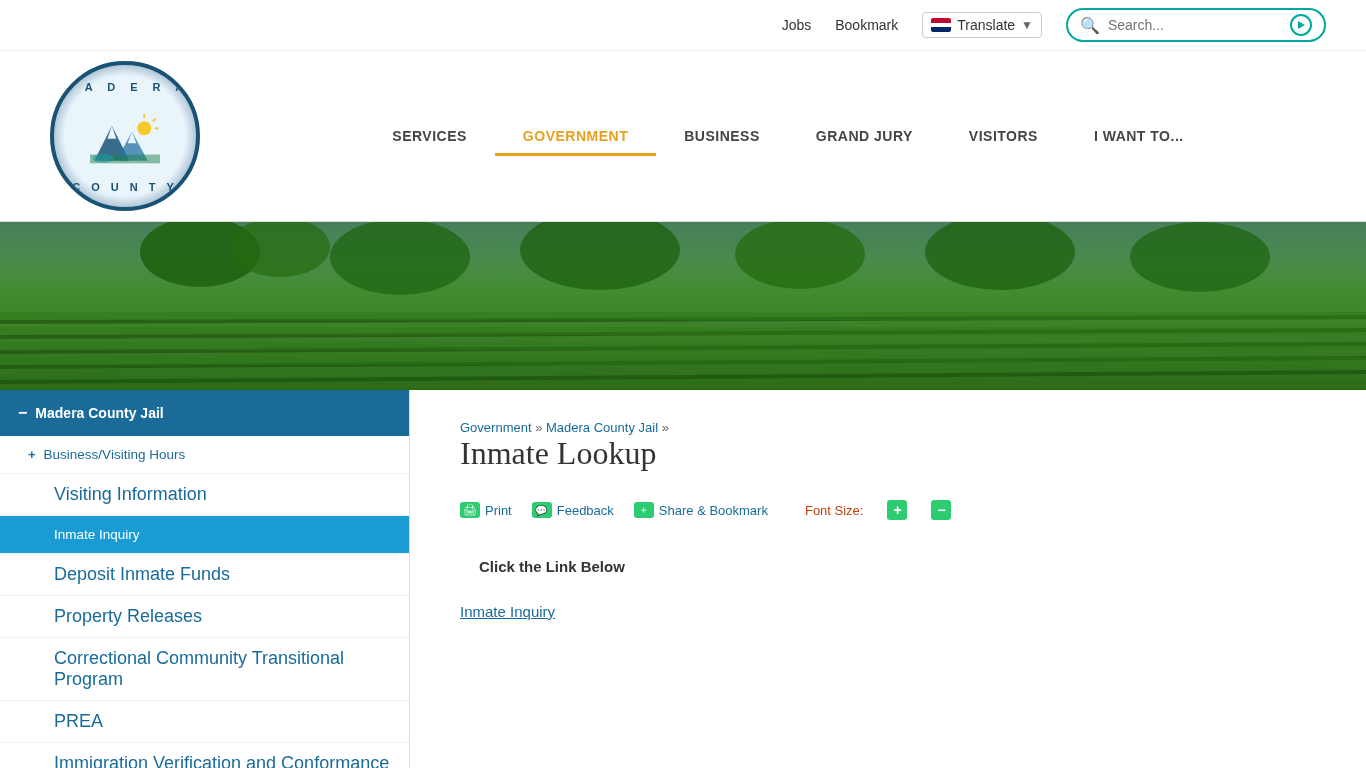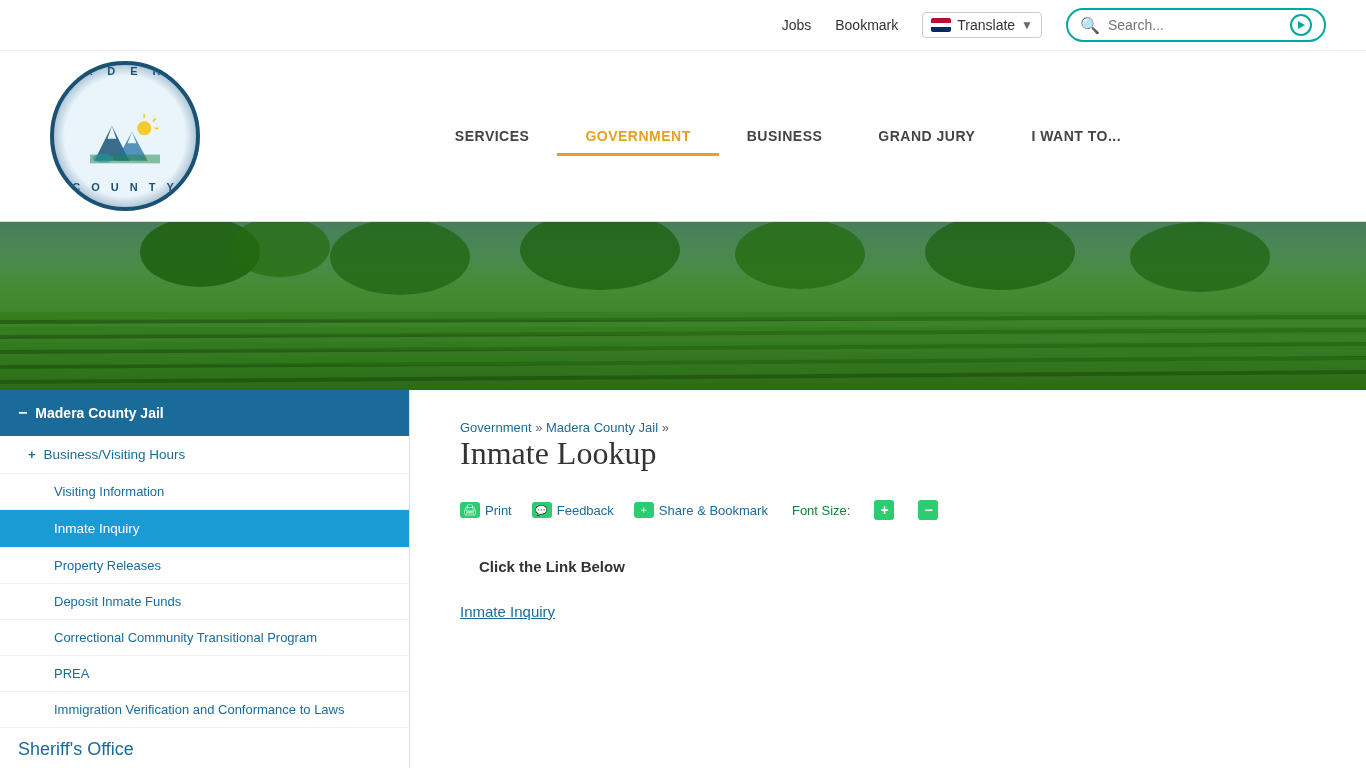--- a/index.html
+++ b/index.html
@@ -86,21 +86,21 @@
       border: 4px solid #1a5276;
       background: radial-gradient(circle, #eaf4fb 60%, #1a5276 100%);
       display: flex;
       align-items: center;
       justify-content: center;
       position: relative;
       overflow: hidden;
     }
     .logo-text-top {
       position: absolute;
-      top: 0;
+      top: 16px;
       font-size: 11px;
       font-weight: bold;
       letter-spacing: 6px;
       color: #1a5276;
       text-transform: uppercase;
     }
     .logo-text-bottom {
       position: absolute;
       bottom: 14px;
       font-size: 11px;
@@ -188,21 +188,21 @@
       background: #1a9bd4;
       color: #fff;
     }
     .sidebar-sub-item .plus-icon {
       color: #1a6b9a;
       font-weight: bold;
       font-size: 13px;
     }
     .sidebar-level2 {
       padding: 10px 18px 10px 54px;
-      font-size: 13px;
+      font-size: 18px;
       color: #1a6b9a;
       cursor: pointer;
       border-bottom: 1px solid #f0f0f0;
     }
     .sidebar-top-level {
       padding: 11px 18px 11px 18px;
       font-size: 18px;
       color: #1a6b9a;
       cursor: pointer;
       border-bottom: 1px solid #f0f0f0;
@@ -251,22 +251,22 @@
       background: #2ecc71;
       border-radius: 3px;
       display: flex;
       align-items: center;
       justify-content: center;
       font-size: 10px;
       color: #fff;
     }
     .font-size-label {
       font-size: 13px;
-      color: #15803d;
-      margin-left: 4px;
+      color: #c2410c;
+      margin-left: 17px;
     }
     .font-btn {
       display: inline-flex;
       align-items: center;
       justify-content: center;
       width: 20px;
       height: 20px;
       background: #2ecc71;
       color: #fff;
       border-radius: 3px;
@@ -338,20 +338,21 @@
         <ellipse cx="15" cy="52" rx="12" ry="5" fill="#2196a6" opacity="0.6"></ellipse>
       </svg>
       <span class="logo-text-bottom">C O U N T Y</span>
     </div>
   </div>
   <nav class="main-nav">
     <a class="nav-item">SERVICES</a>
     <a class="nav-item active">GOVERNMENT</a>
     <a class="nav-item">BUSINESS</a>
     <a class="nav-item">GRAND JURY</a>
+    <a class="nav-item">VISITORS</a>
     <a class="nav-item">I WANT TO...</a>
   </nav>
 </div>
 
 <div style="width:100%;height:168px;background:linear-gradient(180deg,#2d5a1b 0%,#3d7a22 40%,#2a6010 100%);position:relative;overflow:hidden;">
 
   <svg width="1366" height="168" viewBox="0 0 1366 168" xmlns="http://www.w3.org/2000/svg" style="position:absolute;top:0;left:0;">
 
     <defs>
       <linearGradient id="skyGrad" x1="0" y1="0" x2="0" y2="1">
@@ -398,25 +399,25 @@
 
     <div class="sidebar-level2">
       <span>Visiting Information</span>
     </div>
 
     <div class="sidebar-sub-item active" style="padding-left:54px;">
       <span>Inmate Inquiry</span>
     </div>
 
     <div class="sidebar-level2">
+      <span>Deposit Inmate Funds</span>
+    </div>
+
+    <div class="sidebar-level2">
       <span>Property Releases</span>
-    </div>
-
-    <div class="sidebar-level2">
-      <span>Deposit Inmate Funds</span>
     </div>
 
     <div class="sidebar-level2">
       <span>Correctional Community Transitional Program</span>
     </div>
 
     <div class="sidebar-level2">
       <span>PREA</span>
     </div>
 

